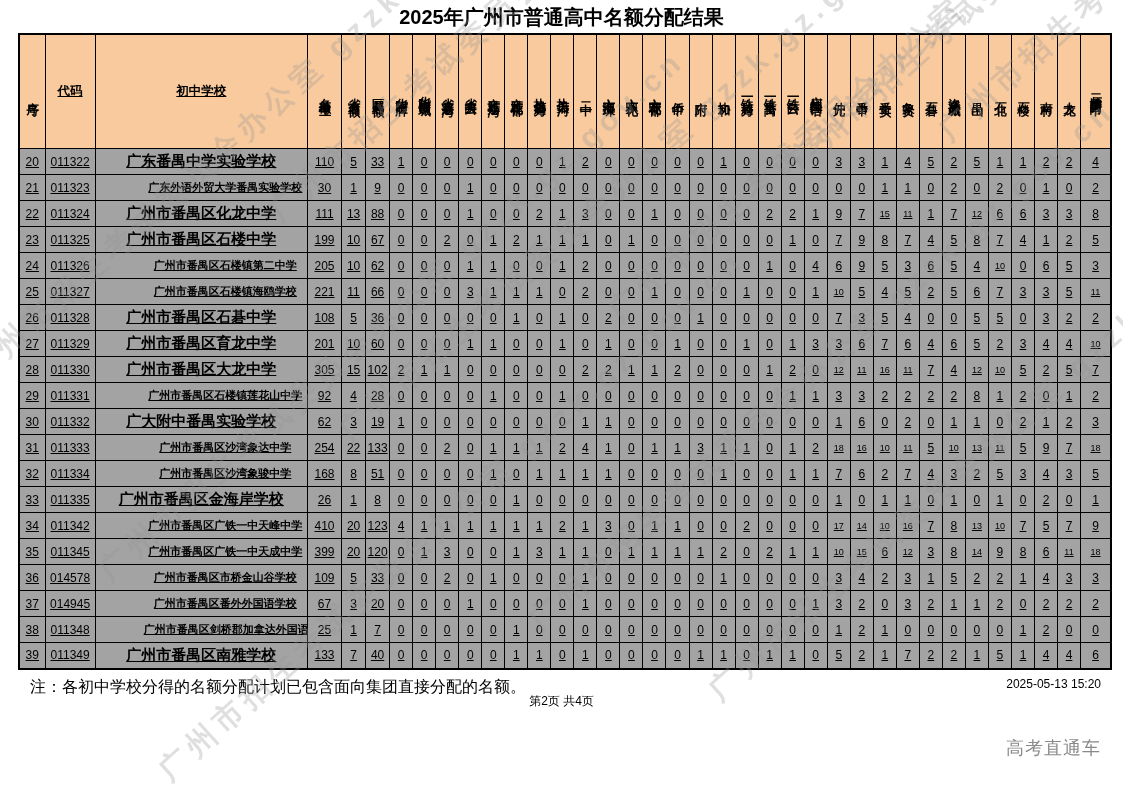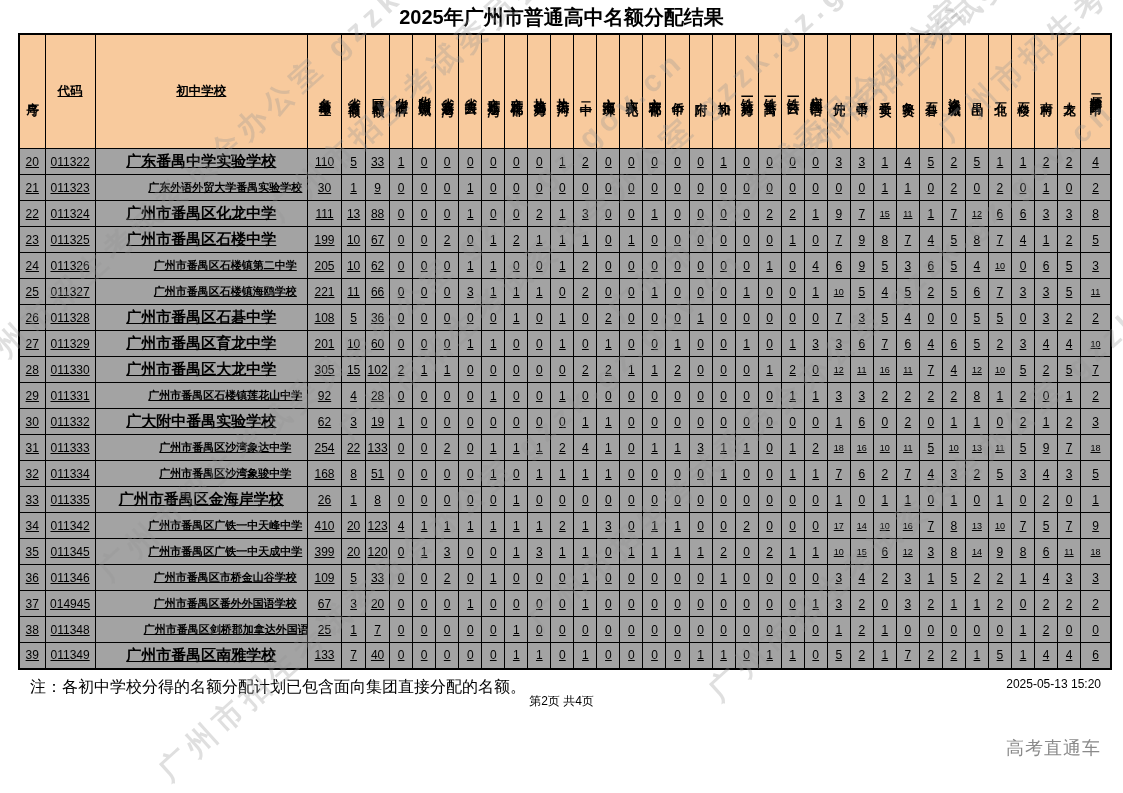--- a/index.html
+++ b/index.html
@@ -766,21 +766,21 @@
           <td class="num">8</td>
           <td class="num n2">14</td>
           <td class="num">9</td>
           <td class="num">8</td>
           <td class="num">6</td>
           <td class="num n2">11</td>
           <td class="num n2">18</td>
         </tr>
         <tr>
           <td class="no">36</td>
-          <td class="code">011346</td>
+          <td class="code">014578</td>
           <td class="school small">广州市番禺区市桥金山谷学校</td>
           <td class="num">109</td>
           <td class="num">5</td>
           <td class="num">33</td>
           <td class="num">0</td>
           <td class="num">0</td>
           <td class="num">2</td>
           <td class="num">0</td>
           <td class="num">1</td>
           <td class="num">0</td>

